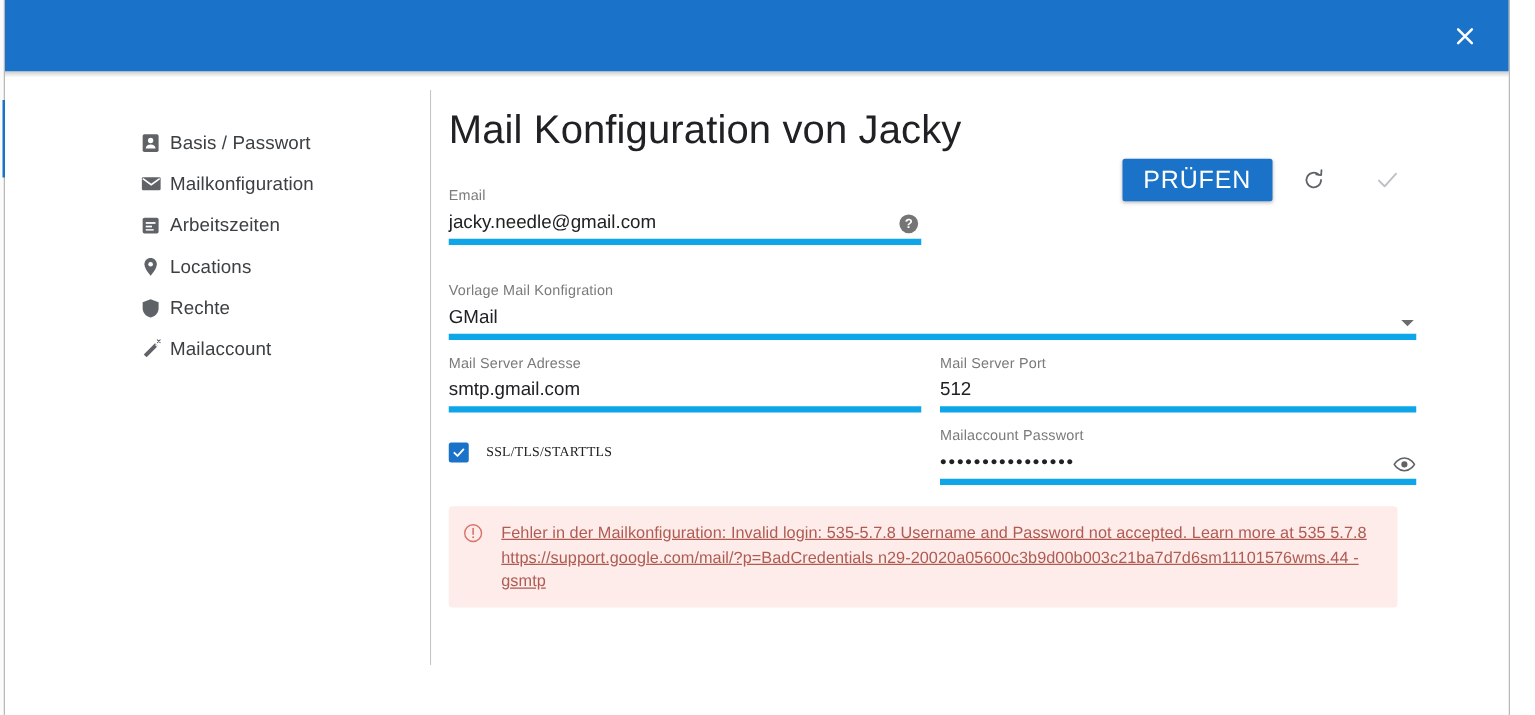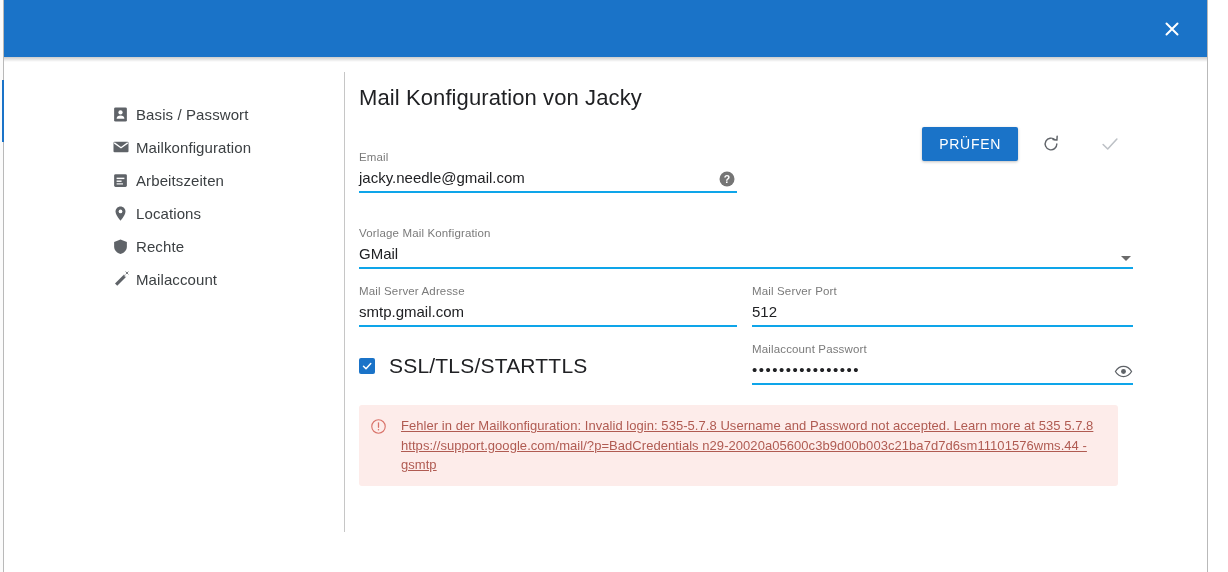--- a/index.html
+++ b/index.html
@@ -115,41 +115,41 @@
   
   .content {
     position: absolute;
     left: 345px; top: 62px;
     width: 862px; height: 510px;
     background: #ffffff;
   }
   .page-title {
     position: absolute;
     left: 14px; top: 23px;
-    font-size: 22px;
+    font-size: 32px;
     color: #202124;
     font-weight: 400;
     letter-spacing: .1px;
     white-space: nowrap;
   }
 
   
   .field {
     position: absolute;
   }
   .field-label {
     font-size: 11.5px;
     color: #7a7a7a;
     letter-spacing: .15px;
     white-space: nowrap;
   }
   .field-input {
     margin-top: 4px;
     height: 24px;
-    border-bottom: 2px solid #0ea5e9;
+    border-bottom: 5px solid #0ea5e9;
     display: flex;
     align-items: flex-end;
     position: relative;
   }
   .field-value {
     font-size: 15px;
     color: #202124;
     line-height: 20px;
     padding-bottom: 3px;
     white-space: nowrap;
@@ -203,24 +203,25 @@
     width: 16px; height: 16px;
     background: #1a73c8;
     border-radius: 2px;
     display: flex;
     align-items: center;
     justify-content: center;
   }
   .checkbox-box svg { display: block; }
   .checkbox-label {
     margin-left: 14px;
-    font-size: 21px;
+    font-size: 11px;
     color: #202124;
     letter-spacing: .2px;
     white-space: nowrap;
+    font-family: Liberation Serif, serif;
   }
 
   
   .error-banner {
     position: absolute;
     left: 14px; top: 343px;
     width: 759px;
     min-height: 54px;
     background: #fdecea;
     border-radius: 3px;
@@ -255,21 +256,21 @@
   .btn-primary {
     position: absolute;
     right: 189px; top: 65px;
     background: #1a73c8;
     color: #ffffff;
     border: none;
     border-radius: 2px;
     height: 34px;
     padding: 0 17px;
     font-family: "Liberation Sans", sans-serif;
-    font-size: 14px;
+    font-size: 20px;
     letter-spacing: .7px;
     cursor: pointer;
     box-shadow: 0 1px 3px rgba(0,0,0,.25);
   }
   .icon-btn {
     position: absolute;
     top: 68px;
     width: 28px; height: 28px;
     display: flex; align-items: center; justify-content: center;
     cursor: pointer;

